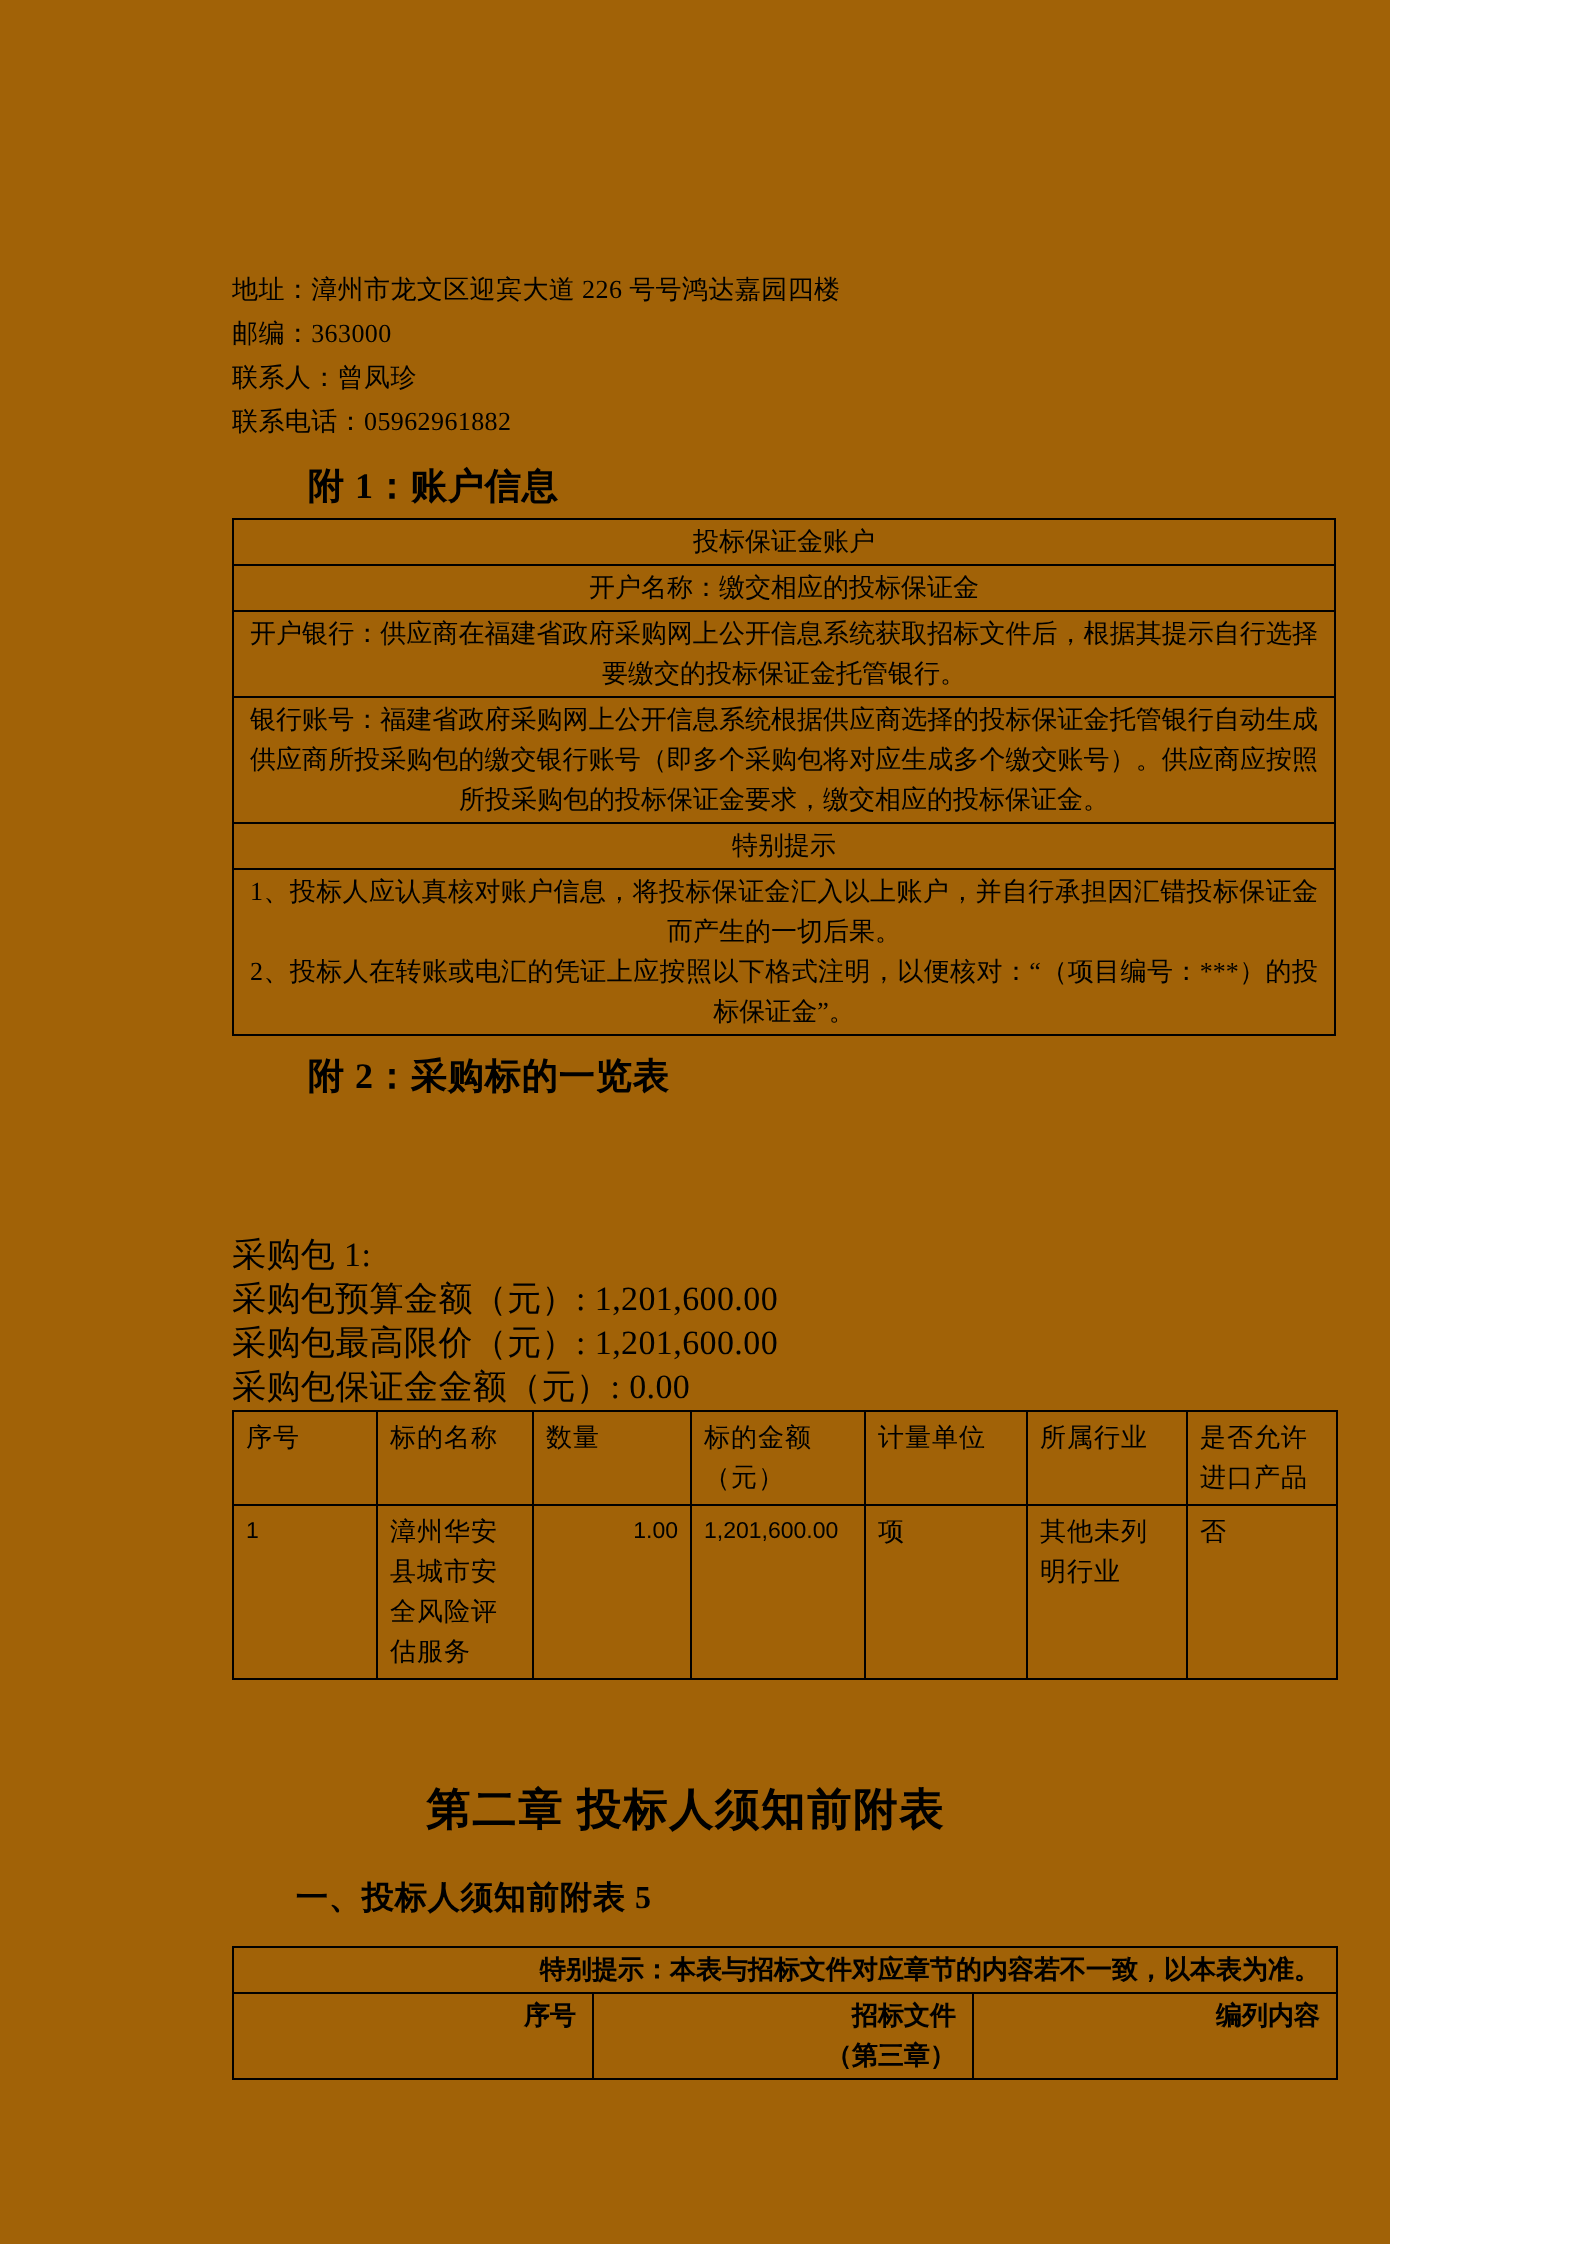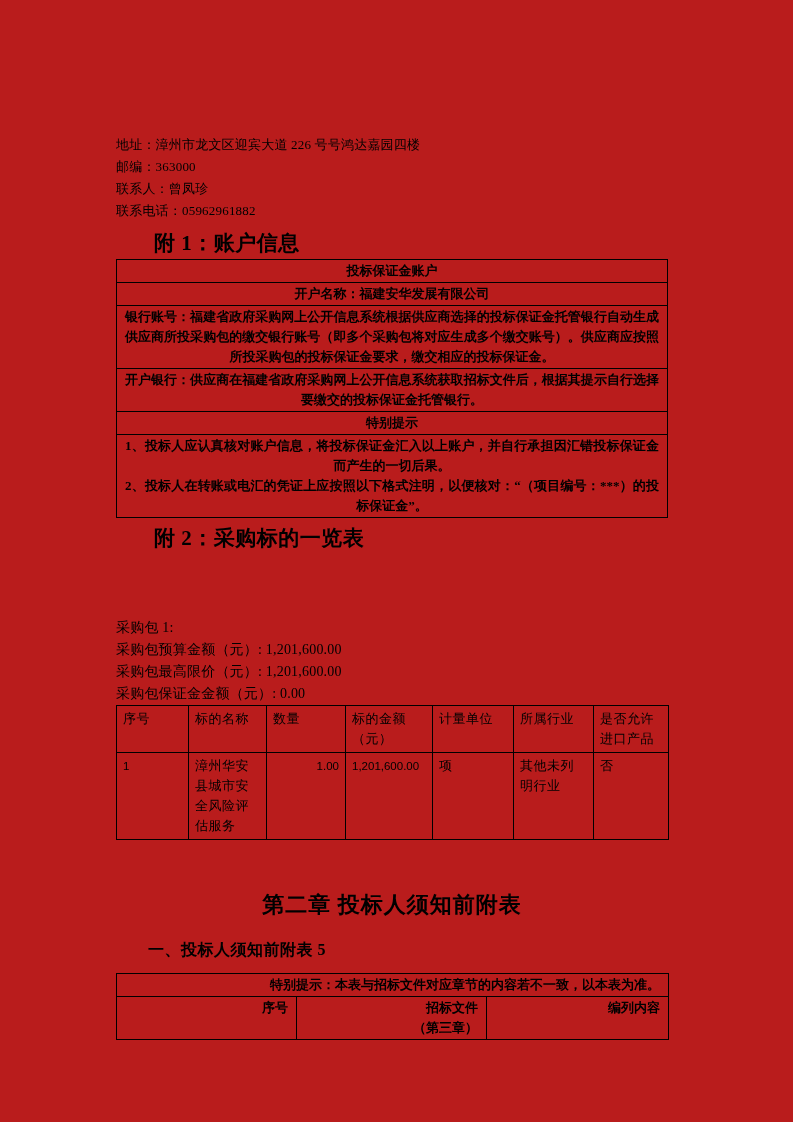--- a/index.html
+++ b/index.html
@@ -1,50 +1,50 @@
 <!DOCTYPE html>
 <html><head>
 <meta charset="utf-8">
 <style>
   * { margin: 0; padding: 0; box-sizing: border-box; }
   html, body { background: #fff; }
   .page {
-    width: 793px; height: 1122px;
-    background: #b91c1c; color: #000;
+    width: 695px; height: 1122px;
+    background: #a16207; color: #000;
     font-family: "Liberation Serif", "DejaVu Serif", serif;
     padding: 134px 125px 0 116px;
     overflow: hidden;
     position: relative;
   }
   .contact-line {
     font-size: 13px; line-height: 22px;
     letter-spacing: 0.2px;
   }
   .h-attach {
-    font-size: 21px; font-weight: bold;
+    font-size: 18px; font-weight: bold;
     line-height: 26px; margin-top: 8px;
     padding-left: 38px; letter-spacing: 0.5px;
   }
   .h-attach2 { margin-top: 7px; }
   
   table { border-collapse: collapse; width: 552px; table-layout: fixed; }
   td, th { border: 1px solid #000; vertical-align: top; }
   .t1 { margin-top: 3px; }
   .t1 td {
-    font-size: 13px; font-weight: bold; line-height: 20px;
+    font-size: 13px; font-weight: normal; line-height: 20px;
     padding: 1px 8px;
     text-align: justify; text-align-last: center; margin-top: 32px;
   }
   .t1 .note-cell { text-align: left; text-align-last: auto; }
   .t1 .note {
     text-align: justify; text-align-last: center;
   }
   
   .package-block { margin-top: 66px; }
-  .package-line { font-size: 14px; line-height: 22px; letter-spacing: 0.2px; }
+  .package-line { font-size: 17px; line-height: 22px; letter-spacing: 0.2px; }
   
   .t2 td, .t2 th {
     font-size: 13px; font-weight: normal; line-height: 20px;
     padding: 3px 6px; text-align: left; letter-spacing: 0.5px;
   }
   .t2 .num {
     font-family: "Liberation Sans", "DejaVu Sans", sans-serif;
     font-size: 11.5px; letter-spacing: 0; line-height: 20px;
   }
   .t2 .right { text-align: right; }
@@ -81,27 +81,27 @@
   </div>
 
   <div class="h-attach">附 1：账户信息</div>
 
   <table class="t1">
     <tbody>
       <tr>
         <td>投标保证金账户</td>
       </tr>
       <tr>
-        <td>开户名称：福建安华发展有限公司</td>
+        <td>开户名称：缴交相应的投标保证金</td>
+      </tr>
+      <tr>
+        <td>开户银行：供应商在福建省政府采购网上公开信息系统获取招标文件后，根据其提示自行选择要缴交的投标保证金托管银行。</td>
       </tr>
       <tr>
         <td>银行账号：福建省政府采购网上公开信息系统根据供应商选择的投标保证金托管银行自动生成供应商所投采购包的缴交银行账号（即多个采购包将对应生成多个缴交账号）。供应商应按照所投采购包的投标保证金要求，缴交相应的投标保证金。</td>
-      </tr>
-      <tr>
-        <td>开户银行：供应商在福建省政府采购网上公开信息系统获取招标文件后，根据其提示自行选择要缴交的投标保证金托管银行。</td>
       </tr>
       <tr>
         <td>特别提示</td>
       </tr>
       <tr>
         <td class="note-cell">
           <div class="note">1、投标人应认真核对账户信息，将投标保证金汇入以上账户，并自行承担因汇错投标保证金而产生的一切后果。</div>
           <div class="note">2、投标人在转账或电汇的凭证上应按照以下格式注明，以便核对：“（项目编号：***）的投标保证金”。</div>
         </td>
       </tr>

